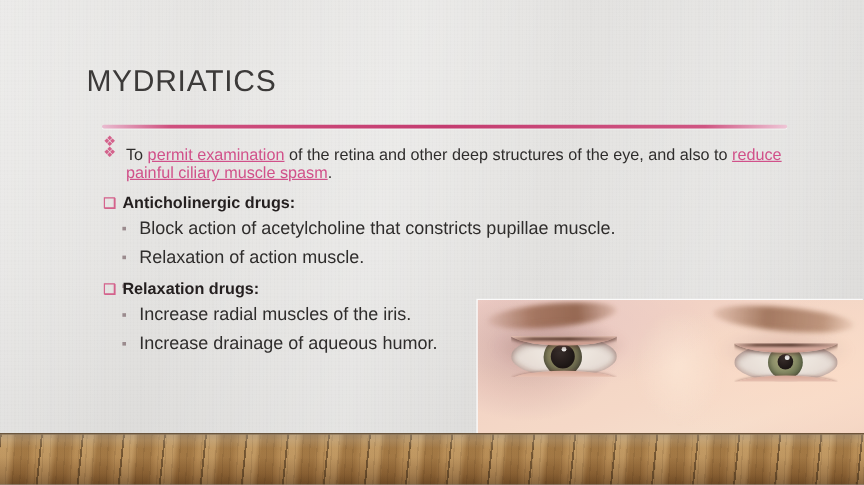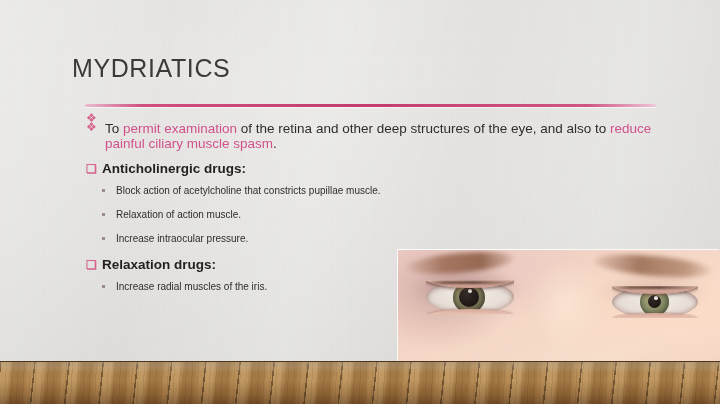--- a/index.html
+++ b/index.html
@@ -80,32 +80,33 @@
   }
   .head .bullet{
     position:absolute;left:0;top:0px;
     color:#d4628c;
     font-size:12px;
     line-height:16px;
   }
   .sub{
     position:relative;
     padding-left:30px;
-    font-size:10px;
+    font-size:15px;
     line-height:16px;
     margin-bottom:8px;
     color:#2f2d2c;
   }
   .sub .bullet{
     position:absolute;left:16px;top:6px;
     width:3px;height:3px;
     background:#9b8b8e;
   }
   .hl{
     color:#d1518a;
+    text-decoration:underline;
     text-decoration-color:#d1518a;
     text-underline-offset:1px;
   }
 
   
   #photo{
     position:absolute;left:398px;top:250px;width:322px;height:112px;
     overflow:hidden;
     box-shadow:-1px -1px 0 rgba(255,255,255,.85);
   }
@@ -247,31 +248,34 @@
     <div class="sub">
       <span class="bullet"></span>
       <span>Block action of acetylcholine that constricts pupillae muscle.</span>
     </div>
     <div class="sub">
       <span class="bullet"></span>
       <span>Relaxation of action muscle.</span>
     </div>
     <div class="sub">
       <span class="bullet"></span>
-      <span>Increase intraocular pressure.</span>
     </div>
 
     <div class="head">
       <span class="bullet">❑</span>
       <span>Relaxation drugs:</span>
     </div>
 
     <div class="sub">
       <span class="bullet"></span>
       <span>Increase radial muscles of the iris.</span>
+    </div>
+    <div class="sub">
+      <span class="bullet"></span>
+      <span>Increase drainage of aqueous humor.</span>
     </div>
 
   </div>
 
   <div id="photo" title="close-up photograph of a pair of human eyes, the left pupil widely dilated and the right pupil normal">
     <div class="skin"></div>
     <div class="shade-l"></div>
     <div id="bridge"></div>
 
     <div class="brow" id="brow-l"></div>

